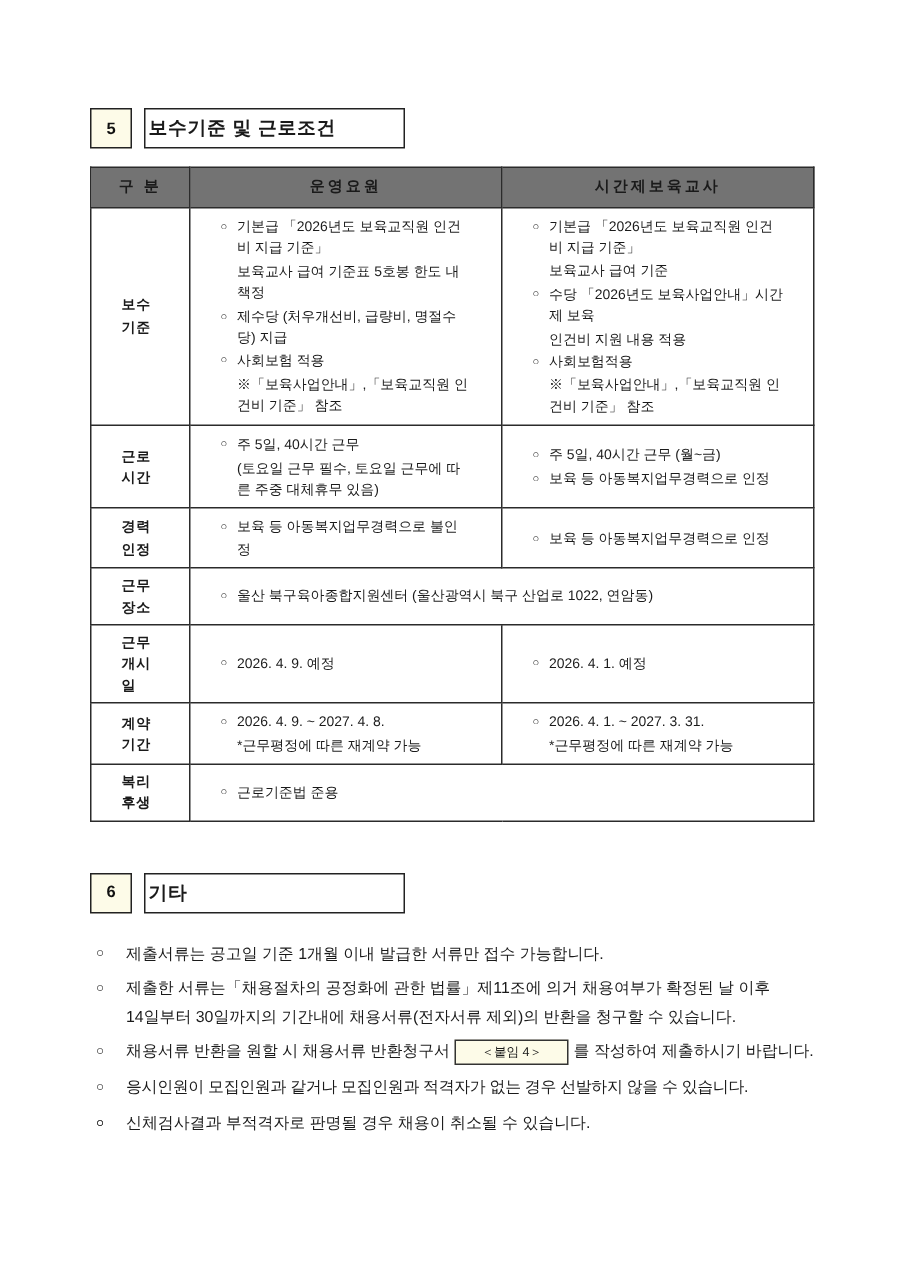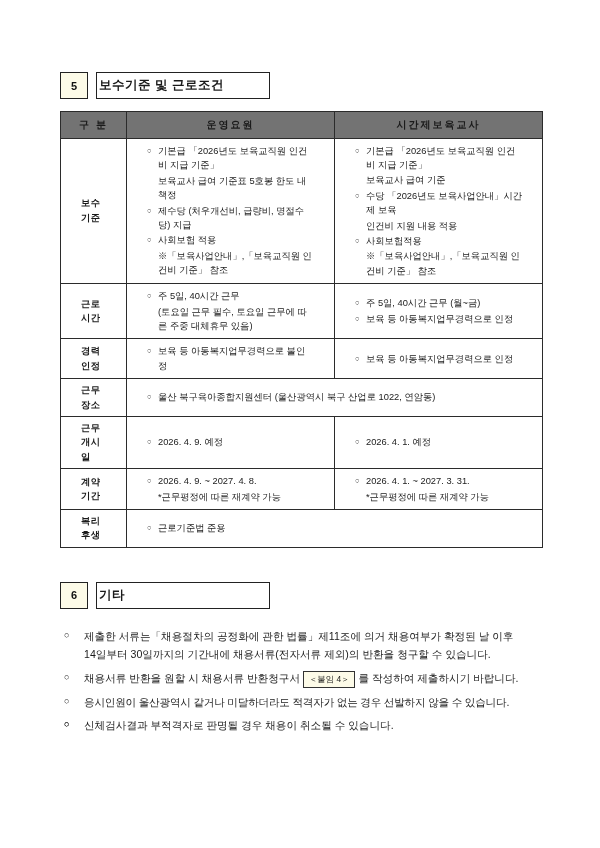--- a/index.html
+++ b/index.html
@@ -107,21 +107,21 @@
     font-size: 7.5px;
     line-height: 1.95;
   }
   ul.bul > li.nomark {
     padding-left: 11px;
   }
   ul.bul > li.nomark::before { content: ""; }
   .box-ref {
     display: inline-block;
     border: 1px solid #333;
-    padding: 0 5px;
+    padding: 0 17px;
     font-size: 8.4px;
     background: #fdfbe8;
     white-space: nowrap;
   }
 
   
   .sec6-wrap { margin-top: 34px; }
   ul.notes {
     list-style: none;
     margin: 18px 0 0 0;
@@ -280,32 +280,35 @@
   </div>
 
   <div class="sec6-wrap">
     <div class="section-head">
       <div class="sec-num">6</div>
       <div class="sec-title-box">기타</div>
     </div>
 
     <ul class="notes">
       <li>
+        <span class="cont">제출서류는 공고일 기준 1개월 이내 발급한 서류만 접수 가능합니다.</span>
+      </li>
+      <li>
         <span class="cont">제출한 서류는「채용절차의 공정화에 관한 법률」제11조에 의거 채용여부가 확정된 날 이후</span>
         <span class="cont">14일부터 30일까지의 기간내에 채용서류(전자서류 제외)의 반환을 청구할 수 있습니다.</span>
       </li>
       <li style="list-style:none;padding-left:22px;">
         <span style="display:block;">
           <span>채용서류 반환을 원할 시 채용서류 반환청구서</span>
           <span class="box-ref">＜붙임 4＞</span>
           <span>를 작성하여 제출하시기 바랍니다.</span>
         </span>
       </li>
       <li>
-        <span class="cont tight">응시인원이 울산광역시 같거나 미달하더라도 적격자가 없는 경우 선발하지 않을 수 있습니다.</span>
+        <span class="cont tight">응시인원이 모집인원과 같거나 모집인원과 적격자가 없는 경우 선발하지 않을 수 있습니다.</span>
       </li>
       <li>
       </li>
       <li>
         <span class="cont">신체검사결과 부적격자로 판명될 경우 채용이 취소될 수 있습니다.</span>
       </li>
     </ul>
   </div>
 
 </div>

